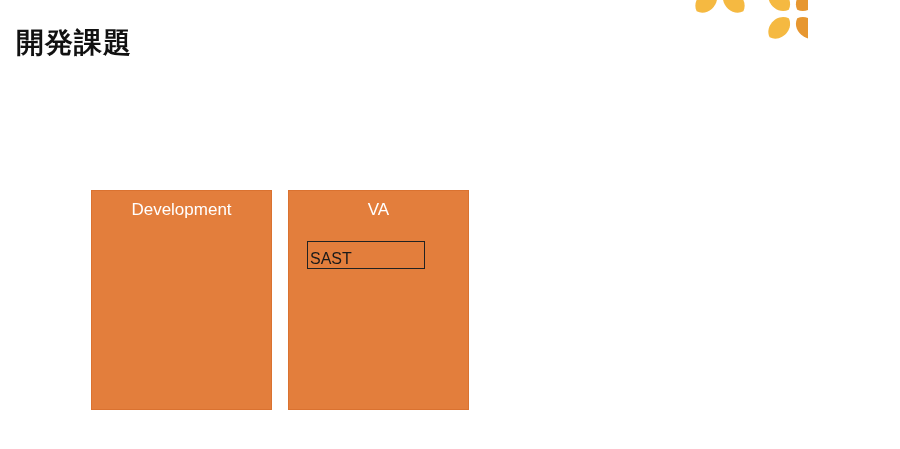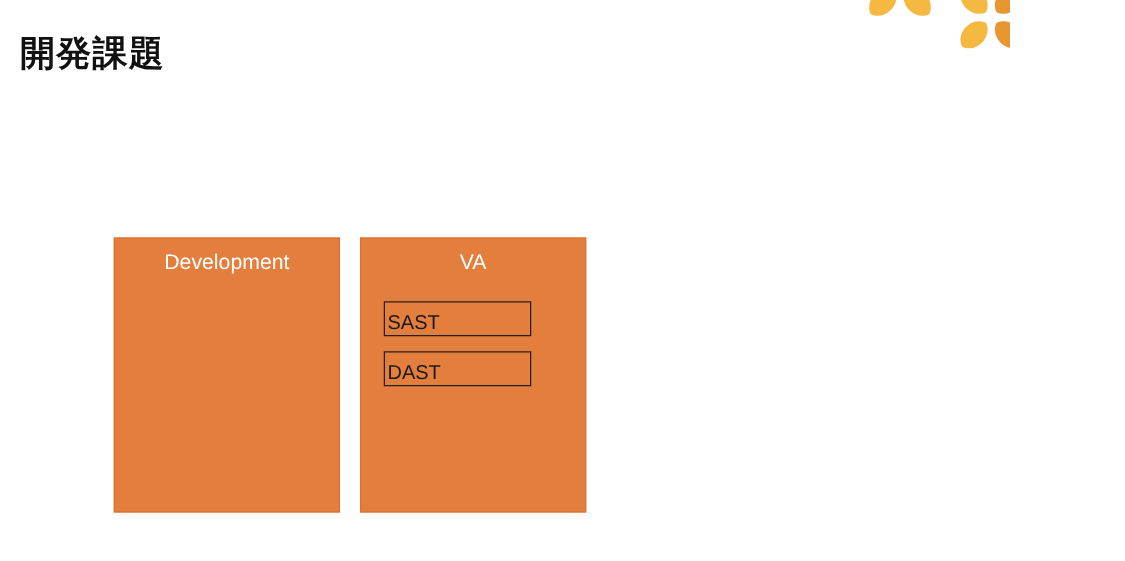--- a/index.html
+++ b/index.html
@@ -83,20 +83,17 @@
     <div class="pbox">
       <div class="pbox-label">Development</div>
     </div>
 
 
     <div class="pbox">
       <div class="pbox-label">VA</div>
       <div class="subbox first">
         <span>SAST</span>
       </div>
-      <div class="subbox">
-        <span>DAST</span>
-      </div>
     </div>
 
 
   </div>
 </div>
 
 </body></html>

